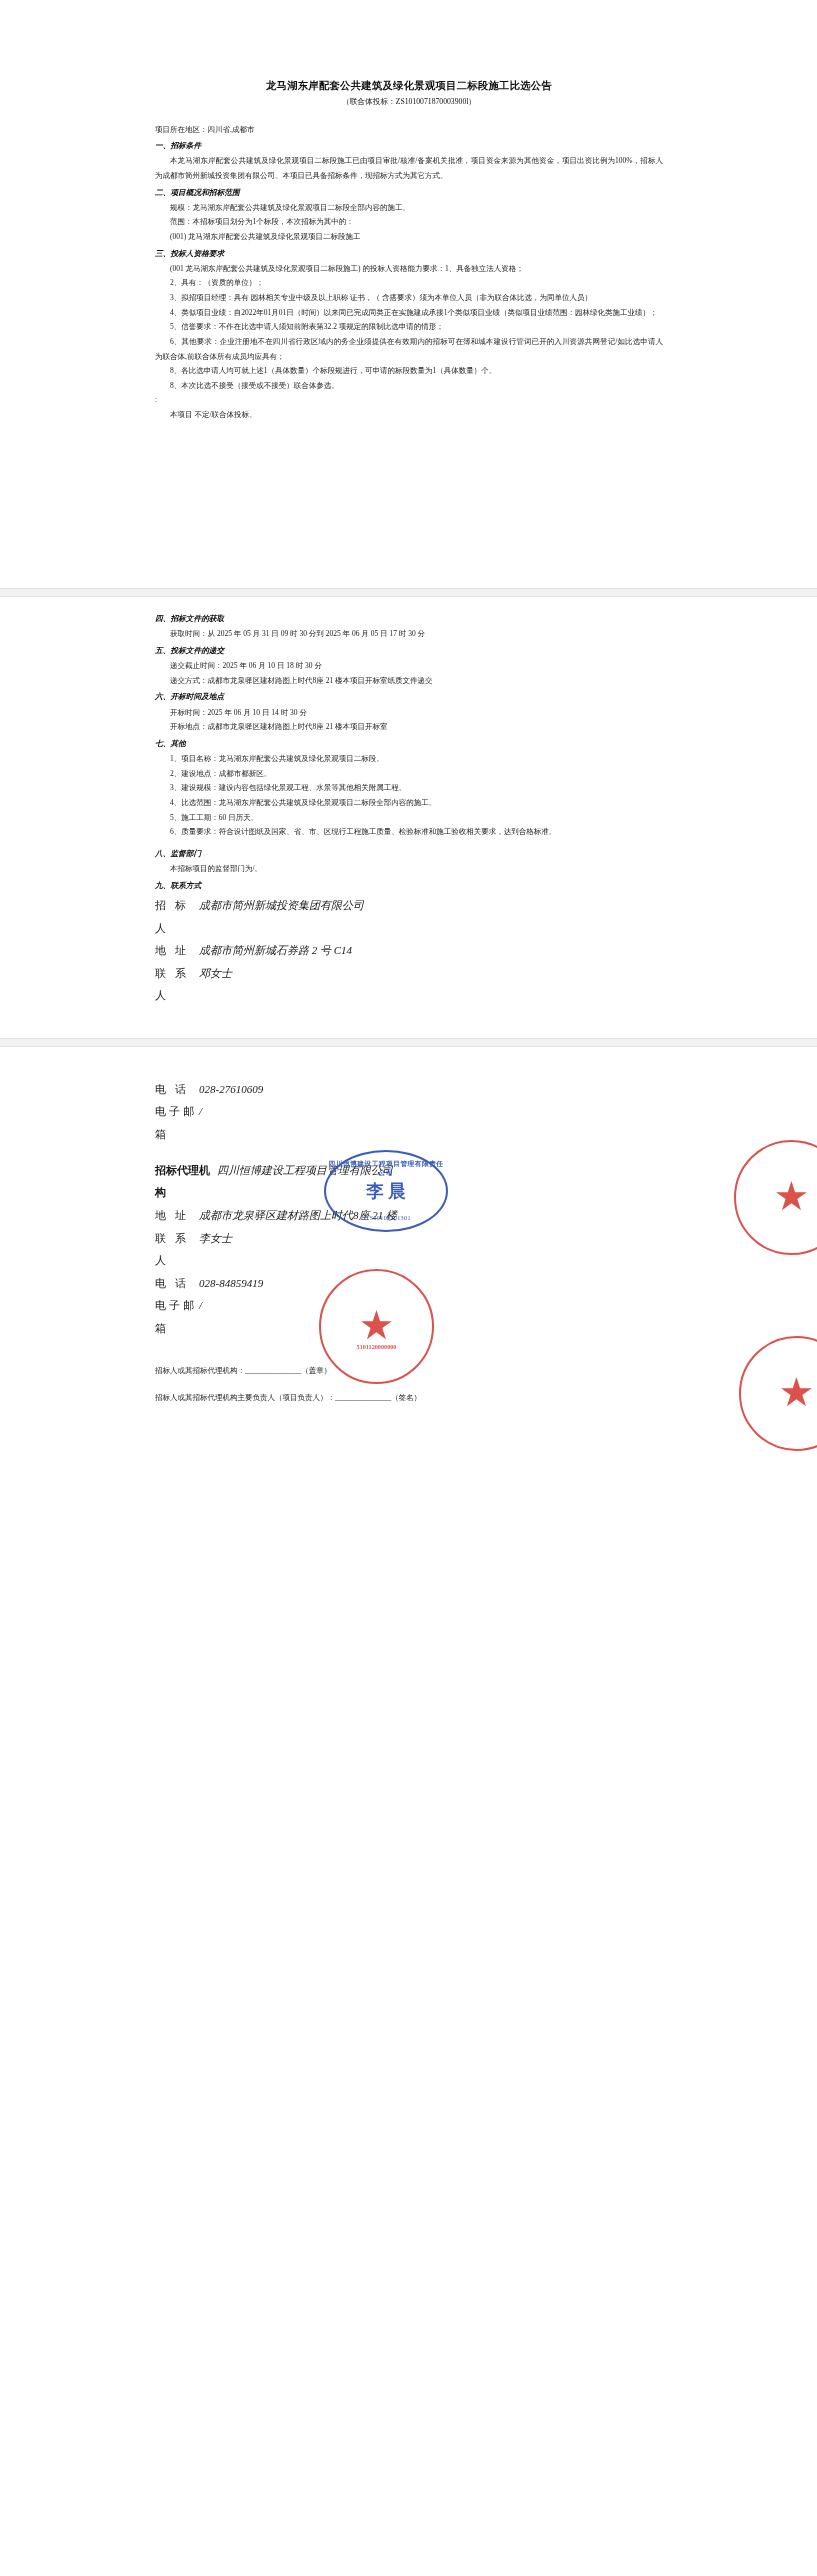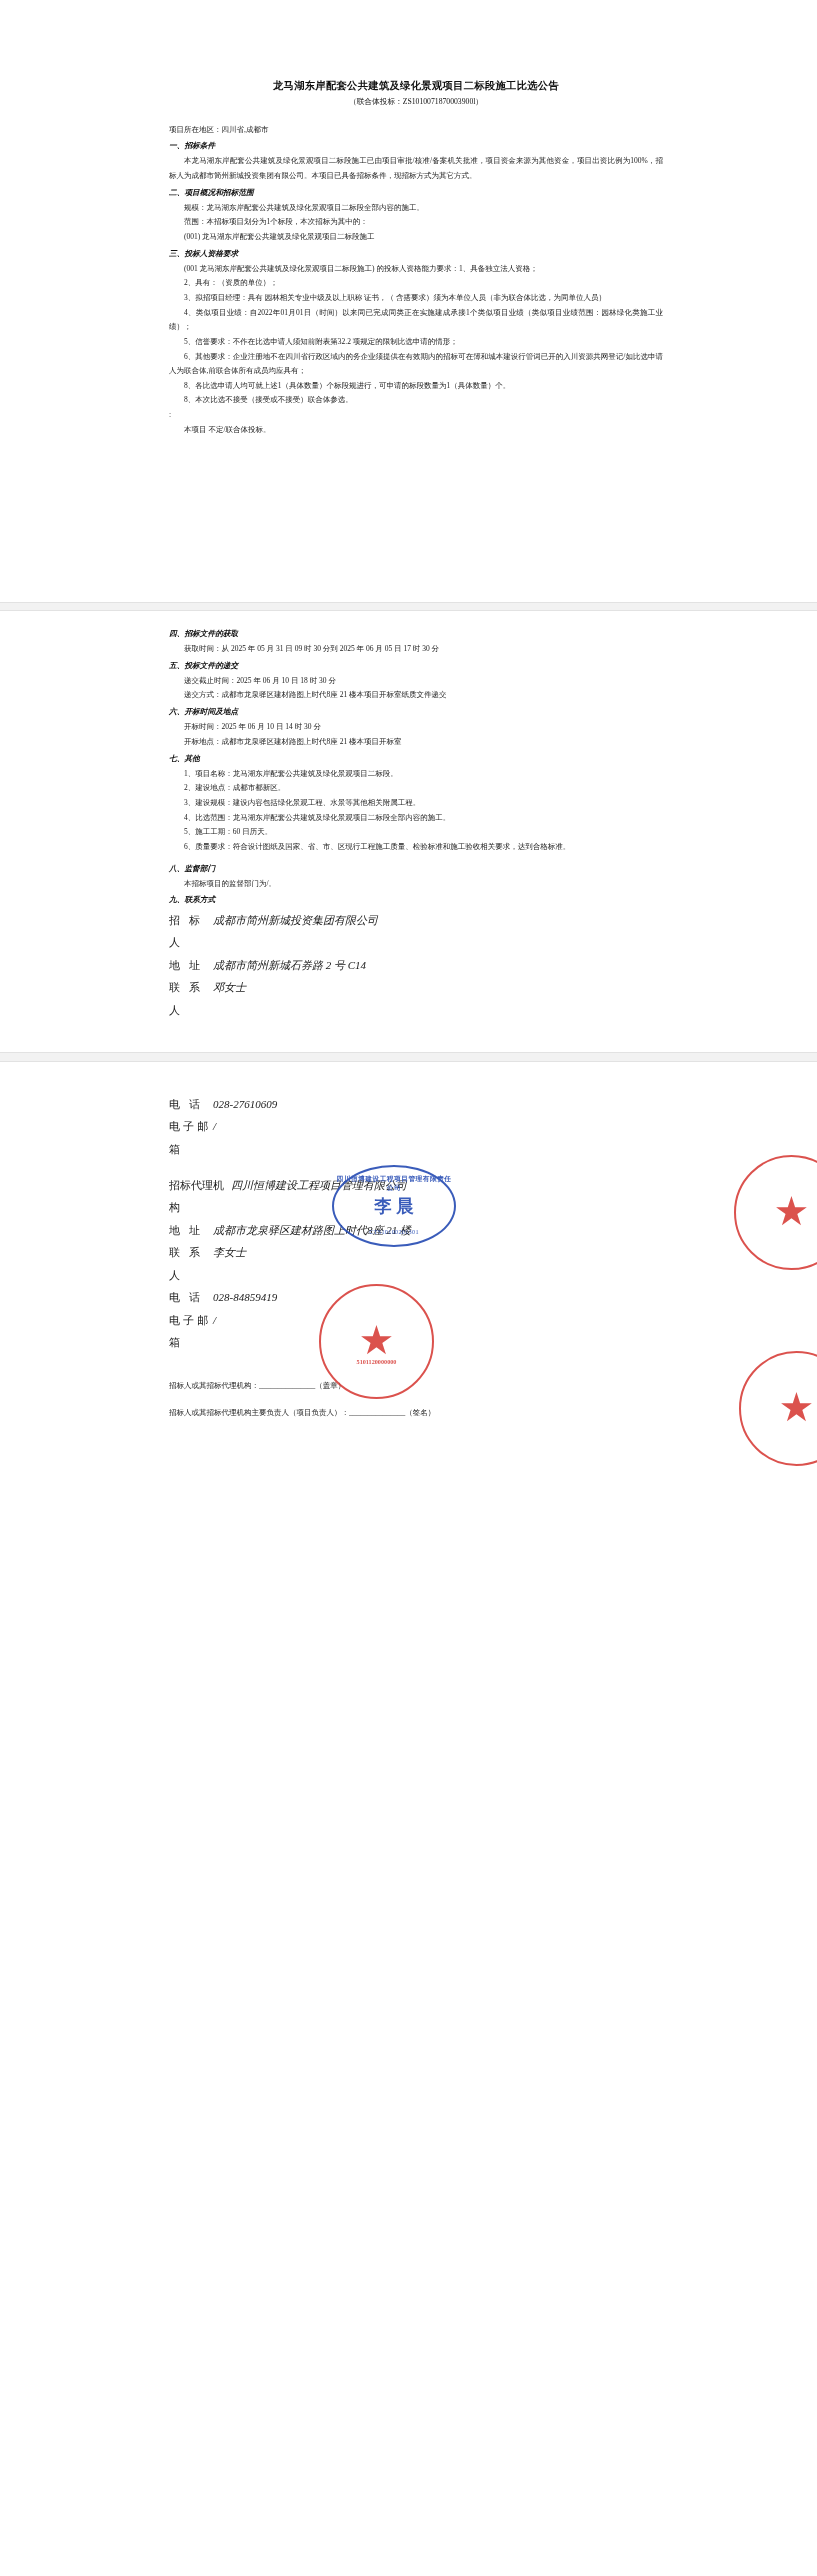--- a/index.html
+++ b/index.html
@@ -26,21 +26,20 @@
   }
   .sep {
     width: 818px;
     height: 7.2px;
     background: #f2f2f2;
     border-top: 0.5px solid #e2e2e2;
     border-bottom: 0.5px solid #e2e2e2;
   }
   .content {
     padding: 0 155px;
-    margin-left: 14px;
   }
   .doc-title {
     text-align: center;
     font-size: 10.3px;
     font-weight: bold;
     letter-spacing: 0.3px;
     line-height: 1.7;
     color: #111;
   }
   .doc-subtitle {
@@ -263,21 +262,21 @@
         <div class="v">028-27610609</div>
       </div>
       <div class="kv">
         <div class="k">电子邮箱</div>
         <div class="v">/</div>
       </div>
 
       <div class="spacer-md"></div>
 
       <div class="kv">
-        <div class="k" style="width:62px; flex:0 0 62px; letter-spacing:0;">招标代理机构</div>
+        <div class="k" style="width:62px; flex:0 0 62px; letter-spacing:0;font-weight:bold;">招标代理机构</div>
         <div class="v">四川恒博建设工程项目管理有限公司</div>
       </div>
       <div class="kv">
         <div class="k">地  址</div>
         <div class="v">成都市龙泉驿区建材路图上时代8座 21 楼</div>
       </div>
       <div class="kv">
         <div class="k">联 系 人</div>
         <div class="v">李女士</div>
       </div>
@@ -289,21 +288,21 @@
         <div class="k">电子邮箱</div>
         <div class="v">/</div>
       </div>
 
       <div class="spacer-md"></div>
 
       <div class="sign-line">招标人或其招标代理机构：_______________（盖章）</div>
       <div class="sign-line">招标人或其招标代理机构主要负责人（项目负责人）：_______________（签名）</div>
     </div>
 
-    <div class="oval-stamp" style="left:332px; top:103px;">
+    <div class="oval-stamp" style="left:324px; top:103px;">
       <div class="oval-top">四川恒博建设工程项目管理有限责任公司</div>
       <div class="oval-name">李 晨</div>
       <div class="oval-code">CTS10100201301</div>
     </div>
 
     <div class="partial-stamp" style="left:319px; top:222px;">
       <div class="big-star">★</div>
       <div class="stamp-bottom-text">5101120000000</div>
     </div>
     <div class="partial-stamp" style="right:-31px; top:93px;">

